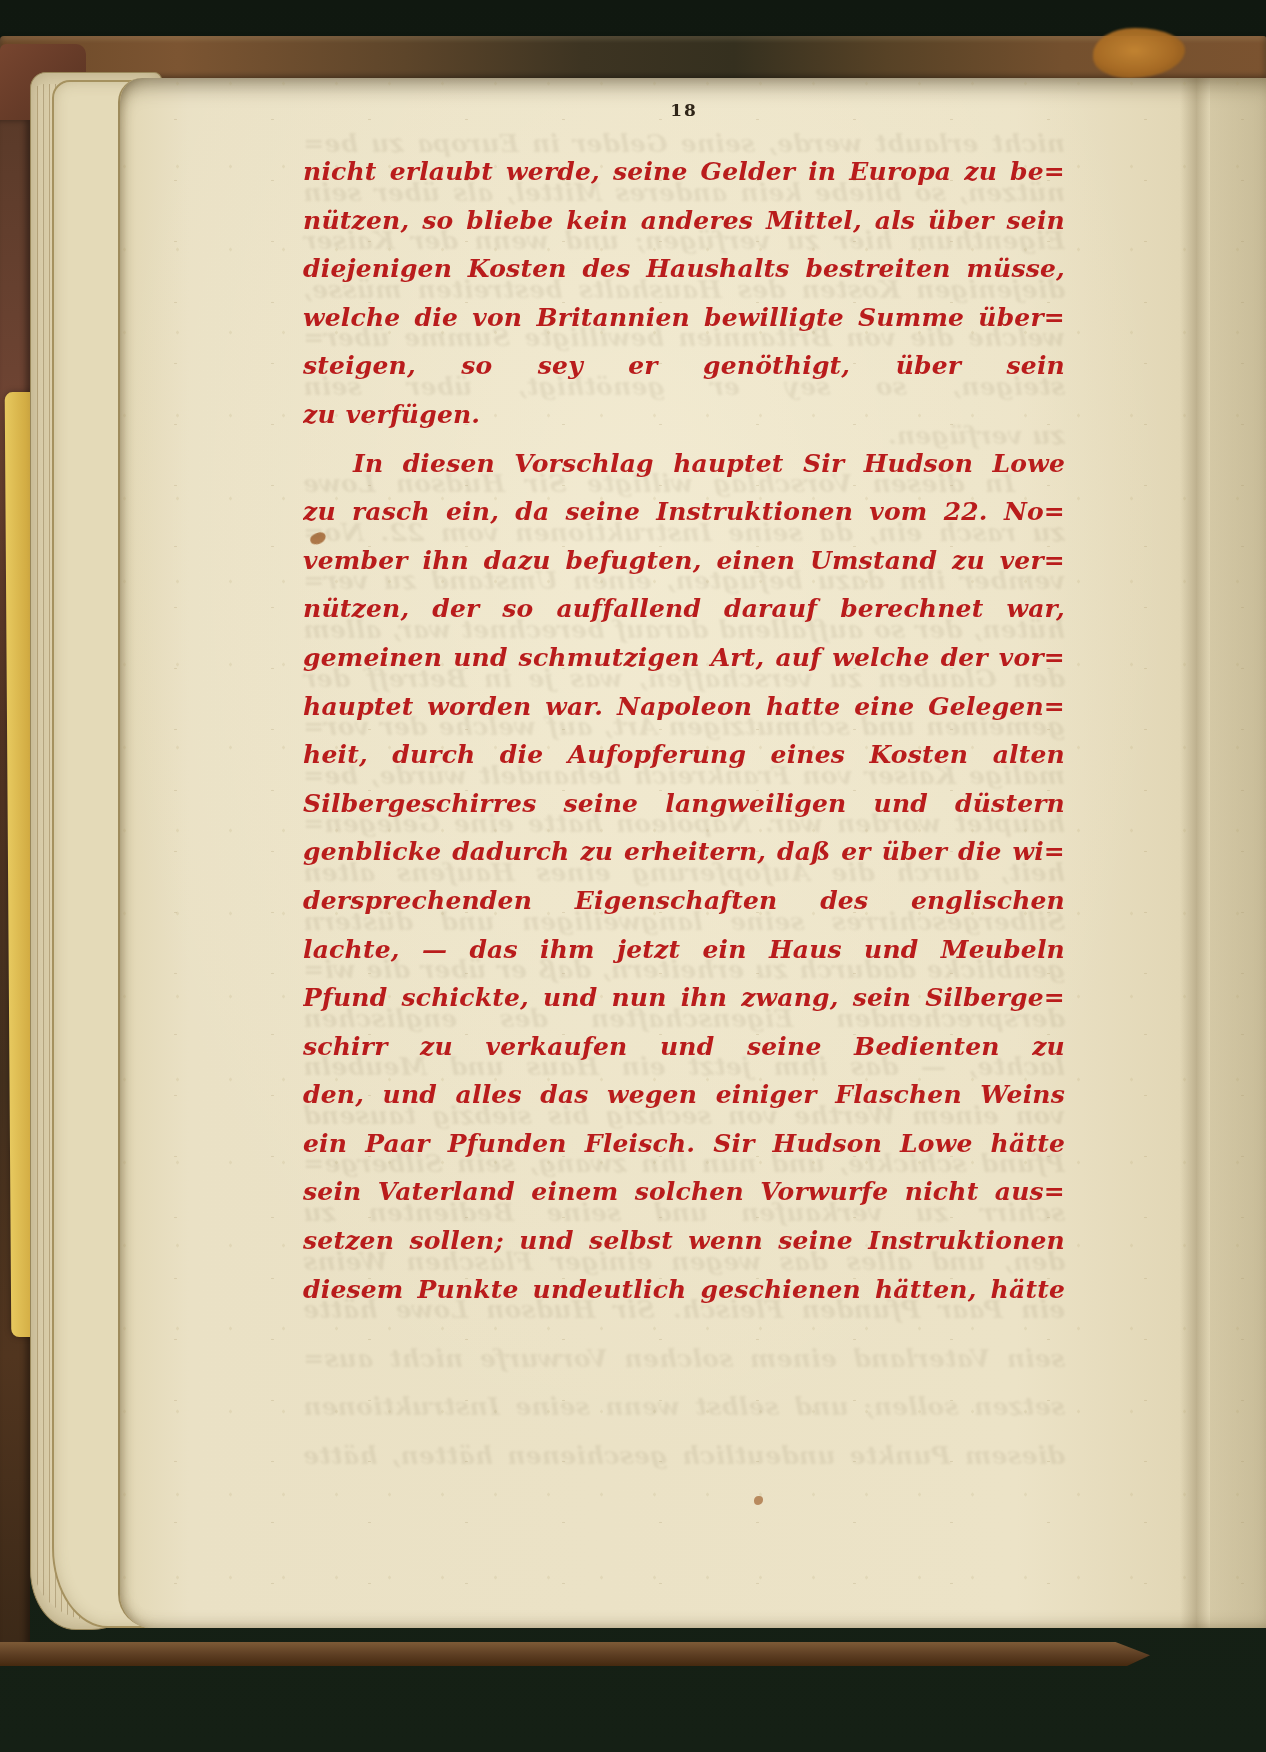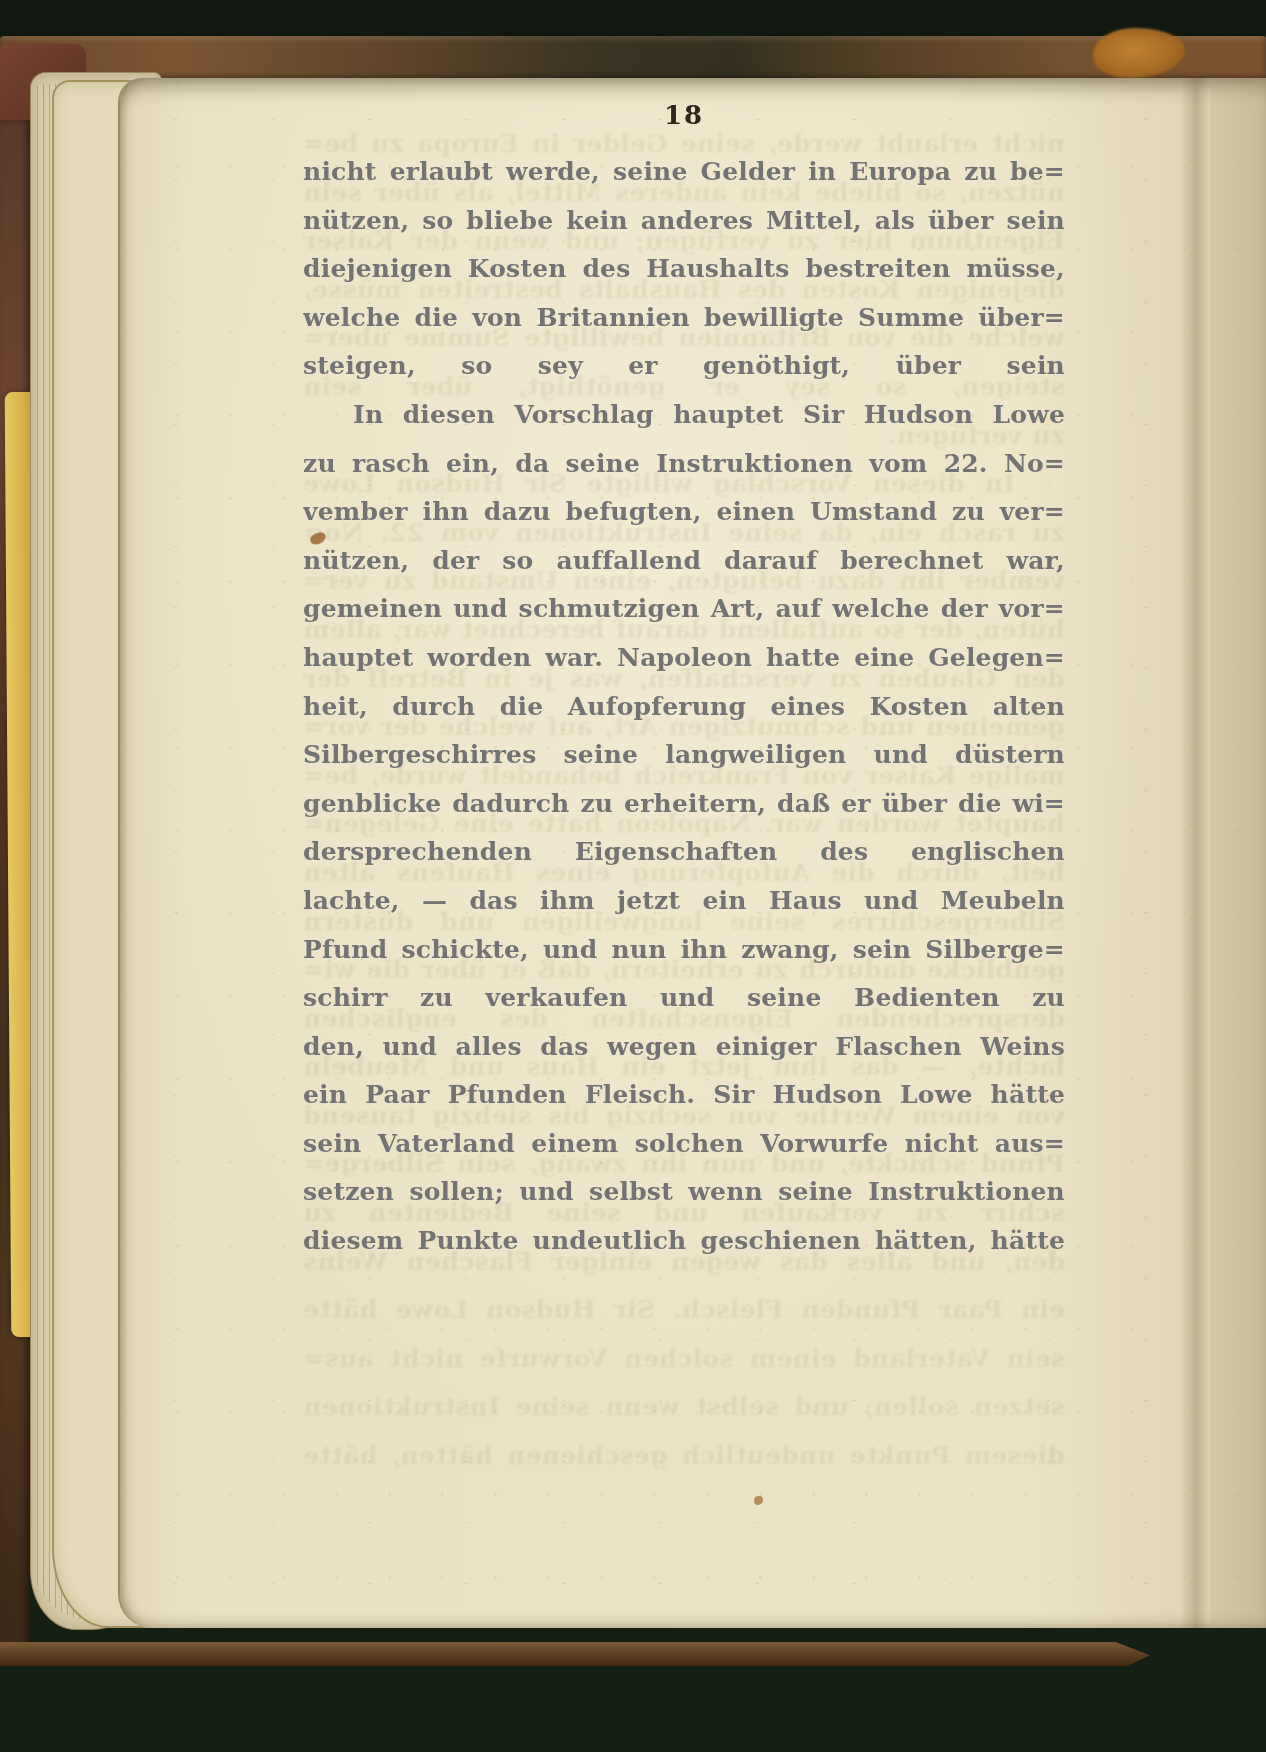--- a/index.html
+++ b/index.html
@@ -97,30 +97,30 @@
     background-size:97px 61px, 53px 83px;
     background-position:7px 11px, 31px 47px;
   }
   .fox-mark{position:absolute;background:#9d5c28;border-radius:50% 40% 55% 45%;filter:blur(.6px);opacity:.8;}
   .fox-1{left:190px;top:455px;width:16px;height:11px;transform:rotate(-18deg);}
   .fox-2{left:634px;top:1418px;width:9px;height:9px;opacity:.65;}
 
   
   .page-number{
     position:absolute;left:303px;top:100px;width:762px;
-    text-align:center;font-size:26px;font-weight:700;color:#2f2518;
+    text-align:center;font-size:17px;font-weight:700;color:#2f2518;
     letter-spacing:2px;
   }
   .textblock{
     position:absolute;left:303px;top:148px;width:762px;
   }
   .line{
     font-weight:700;font-size:25px;line-height:48.6px;height:48.6px;
-    color:#737373;letter-spacing:.2px;word-spacing:1px;
-    text-align:justify;text-align-last:justify;overflow:hidden;
+    color:#b91c1c;letter-spacing:.2px;word-spacing:1px;
+    text-align:justify;text-align-last:justify;overflow:hidden;font-style:italic;
   }
   .line.no-fill{text-align-last:left;}
   .line.indent{padding-left:50px;}
   
   .textblock.ghost{
     transform:scaleX(-1);filter:blur(1.3px);opacity:.10;
     color:#6b5b3c;pointer-events:none;top:120px;
   }
   .textblock.ghost .line{color:#6b5b3c;}
 </style>
@@ -179,20 +179,21 @@
 
   <div class="page-number">18</div>
 
   <div class="textblock">
 
   <div class="line">nicht erlaubt werde, seine Gelder in Europa zu be=</div>
       <div class="line">nützen, so bliebe kein anderes Mittel, als über sein</div>
       <div class="line">diejenigen Kosten des Haushalts bestreiten müsse,</div>
       <div class="line">welche die von Britannien bewilligte Summe über=</div>
       <div class="line">steigen, so sey er genöthigt, über sein Silbergeschirr</div>
+      <div class="line no-fill">zu verfügen.</div>
       <div class="line indent">In diesen Vorschlag hauptet Sir Hudson Lowe</div>
       <div class="line">zu rasch ein, da seine Instruktionen vom 22. No=</div>
       <div class="line">vember ihn dazu befugten, einen Umstand zu ver=</div>
       <div class="line">nützen, der so auffallend darauf berechnet war, allem</div>
       <div class="line">gemeinen und schmutzigen Art, auf welche der vor=</div>
       <div class="line">hauptet worden war.  Napoleon hatte eine Gelegen=</div>
       <div class="line">heit, durch die Aufopferung eines Kosten alten</div>
       <div class="line">Silbergeschirres seine langweiligen und düstern Au=</div>
       <div class="line">genblicke dadurch zu erheitern, daß er über die wi=</div>
       <div class="line">dersprechenden Eigenschaften des englischen Volkes</div>

